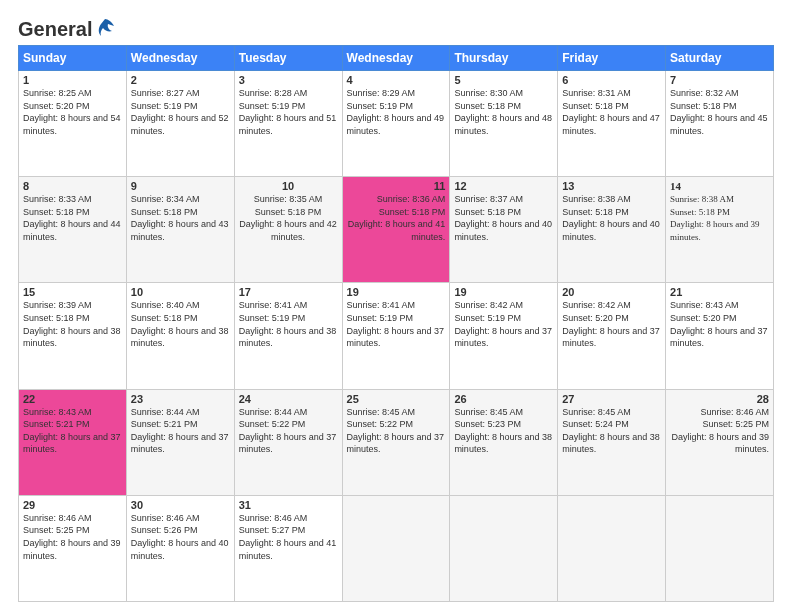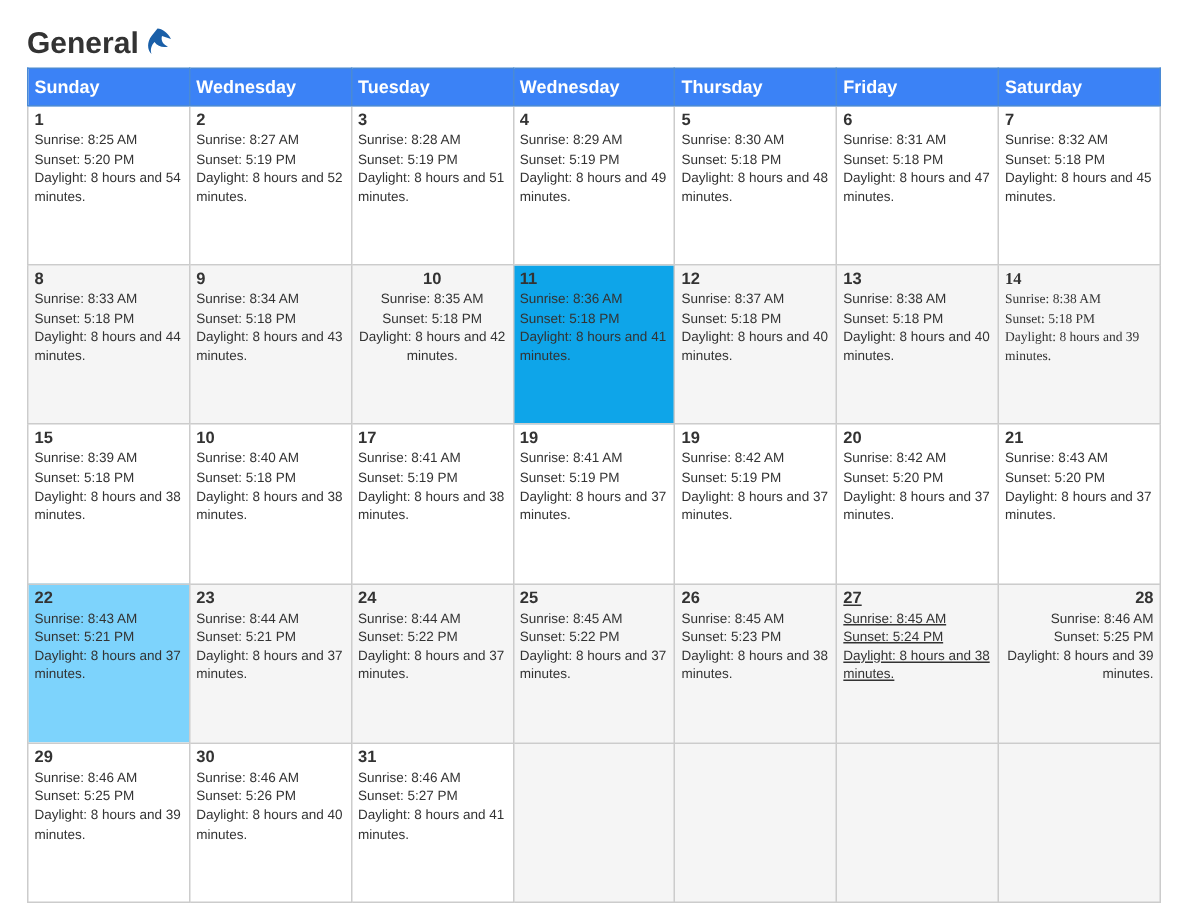--- a/index.html
+++ b/index.html
@@ -121,41 +121,41 @@
           <td><span class="day-num">3</span><span class="day-info">Sunrise: 8:28 AM<br>Sunset: 5:19 PM<br>Daylight: 8 hours and 51 minutes.</span></td>
           <td><span class="day-num">4</span><span class="day-info">Sunrise: 8:29 AM<br>Sunset: 5:19 PM<br>Daylight: 8 hours and 49 minutes.</span></td>
           <td><span class="day-num">5</span><span class="day-info">Sunrise: 8:30 AM<br>Sunset: 5:18 PM<br>Daylight: 8 hours and 48 minutes.</span></td>
           <td><span class="day-num">6</span><span class="day-info">Sunrise: 8:31 AM<br>Sunset: 5:18 PM<br>Daylight: 8 hours and 47 minutes.</span></td>
           <td><span class="day-num">7</span><span class="day-info">Sunrise: 8:32 AM<br>Sunset: 5:18 PM<br>Daylight: 8 hours and 45 minutes.</span></td>
         </tr>
         <tr>
           <td style="background: rgb(245, 245, 245);"><span class="day-num">8</span><span class="day-info">Sunrise: 8:33 AM<br>Sunset: 5:18 PM<br>Daylight: 8 hours and 44 minutes.</span></td>
           <td style="background: rgb(245, 245, 245);"><span class="day-num">9</span><span class="day-info">Sunrise: 8:34 AM<br>Sunset: 5:18 PM<br>Daylight: 8 hours and 43 minutes.</span></td>
           <td style="background: rgb(245, 245, 245); text-align: center;"><span class="day-num">10</span><span class="day-info">Sunrise: 8:35 AM<br>Sunset: 5:18 PM<br>Daylight: 8 hours and 42 minutes.</span></td>
-          <td style="background: #0ea5e9;"><span class="day-num">11</span><span class="day-info">Sunrise: 8:36 AM<br>Sunset: 5:18 PM<br>Daylight: 8 hours and 41 minutes.</span></td>
+          <td style="background: #ec4899; text-align: right;"><span class="day-num">11</span><span class="day-info">Sunrise: 8:36 AM<br>Sunset: 5:18 PM<br>Daylight: 8 hours and 41 minutes.</span></td>
           <td style="background: rgb(245, 245, 245); margin-left: 33px;"><span class="day-num">12</span><span class="day-info">Sunrise: 8:37 AM<br>Sunset: 5:18 PM<br>Daylight: 8 hours and 40 minutes.</span></td>
           <td style="background: rgb(245, 245, 245);"><span class="day-num">13</span><span class="day-info">Sunrise: 8:38 AM<br>Sunset: 5:18 PM<br>Daylight: 8 hours and 40 minutes.</span></td>
           <td style="background: rgb(245, 245, 245); font-family: Liberation Serif, serif;"><span class="day-num">14</span><span class="day-info">Sunrise: 8:38 AM<br>Sunset: 5:18 PM<br>Daylight: 8 hours and 39 minutes.</span></td>
         </tr>
         <tr>
           <td><span class="day-num">15</span><span class="day-info">Sunrise: 8:39 AM<br>Sunset: 5:18 PM<br>Daylight: 8 hours and 38 minutes.</span></td>
           <td><span class="day-num">10</span><span class="day-info">Sunrise: 8:40 AM<br>Sunset: 5:18 PM<br>Daylight: 8 hours and 38 minutes.</span></td>
           <td><span class="day-num">17</span><span class="day-info">Sunrise: 8:41 AM<br>Sunset: 5:19 PM<br>Daylight: 8 hours and 38 minutes.</span></td>
           <td><span class="day-num">19</span><span class="day-info">Sunrise: 8:41 AM<br>Sunset: 5:19 PM<br>Daylight: 8 hours and 37 minutes.</span></td>
           <td><span class="day-num">19</span><span class="day-info">Sunrise: 8:42 AM<br>Sunset: 5:19 PM<br>Daylight: 8 hours and 37 minutes.</span></td>
           <td><span class="day-num">20</span><span class="day-info">Sunrise: 8:42 AM<br>Sunset: 5:20 PM<br>Daylight: 8 hours and 37 minutes.</span></td>
           <td><span class="day-num">21</span><span class="day-info">Sunrise: 8:43 AM<br>Sunset: 5:20 PM<br>Daylight: 8 hours and 37 minutes.</span></td>
         </tr>
         <tr>
-          <td style="background: #7dd3fc;"><span class="day-num">22</span><span class="day-info">Sunrise: 8:43 AM<br>Sunset: 5:21 PM<br>Daylight: 8 hours and 37 minutes.</span></td>
+          <td style="background: #ec4899;"><span class="day-num">22</span><span class="day-info">Sunrise: 8:43 AM<br>Sunset: 5:21 PM<br>Daylight: 8 hours and 37 minutes.</span></td>
           <td style="background: rgb(245, 245, 245);"><span class="day-num">23</span><span class="day-info">Sunrise: 8:44 AM<br>Sunset: 5:21 PM<br>Daylight: 8 hours and 37 minutes.</span></td>
           <td style="background: rgb(245, 245, 245);"><span class="day-num">24</span><span class="day-info">Sunrise: 8:44 AM<br>Sunset: 5:22 PM<br>Daylight: 8 hours and 37 minutes.</span></td>
           <td style="background: rgb(245, 245, 245); margin-top: 16px;"><span class="day-num">25</span><span class="day-info">Sunrise: 8:45 AM<br>Sunset: 5:22 PM<br>Daylight: 8 hours and 37 minutes.</span></td>
           <td style="background: rgb(245, 245, 245);"><span class="day-num">26</span><span class="day-info">Sunrise: 8:45 AM<br>Sunset: 5:23 PM<br>Daylight: 8 hours and 38 minutes.</span></td>
-          <td style="background: rgb(245, 245, 245); text-decoration: underline;"><span class="day-num">27</span><span class="day-info">Sunrise: 8:45 AM<br>Sunset: 5:24 PM<br>Daylight: 8 hours and 38 minutes.</span></td>
+          <td style="background: rgb(245, 245, 245);"><span class="day-num">27</span><span class="day-info">Sunrise: 8:45 AM<br>Sunset: 5:24 PM<br>Daylight: 8 hours and 38 minutes.</span></td>
           <td style="background: rgb(245, 245, 245); text-align: right;"><span class="day-num">28</span><span class="day-info">Sunrise: 8:46 AM<br>Sunset: 5:25 PM<br>Daylight: 8 hours and 39 minutes.</span></td>
         </tr>
         <tr>
           <td><span class="day-num">29</span><span class="day-info">Sunrise: 8:46 AM<br>Sunset: 5:25 PM<br>Daylight: 8 hours and 39 minutes.</span></td>
           <td><span class="day-num">30</span><span class="day-info">Sunrise: 8:46 AM<br>Sunset: 5:26 PM<br>Daylight: 8 hours and 40 minutes.</span></td>
           <td><span class="day-num">31</span><span class="day-info">Sunrise: 8:46 AM<br>Sunset: 5:27 PM<br>Daylight: 8 hours and 41 minutes.</span></td>
           <td class="empty-cell"></td>
           <td class="empty-cell"></td>
           <td class="empty-cell"></td>
           <td class="empty-cell"></td>

